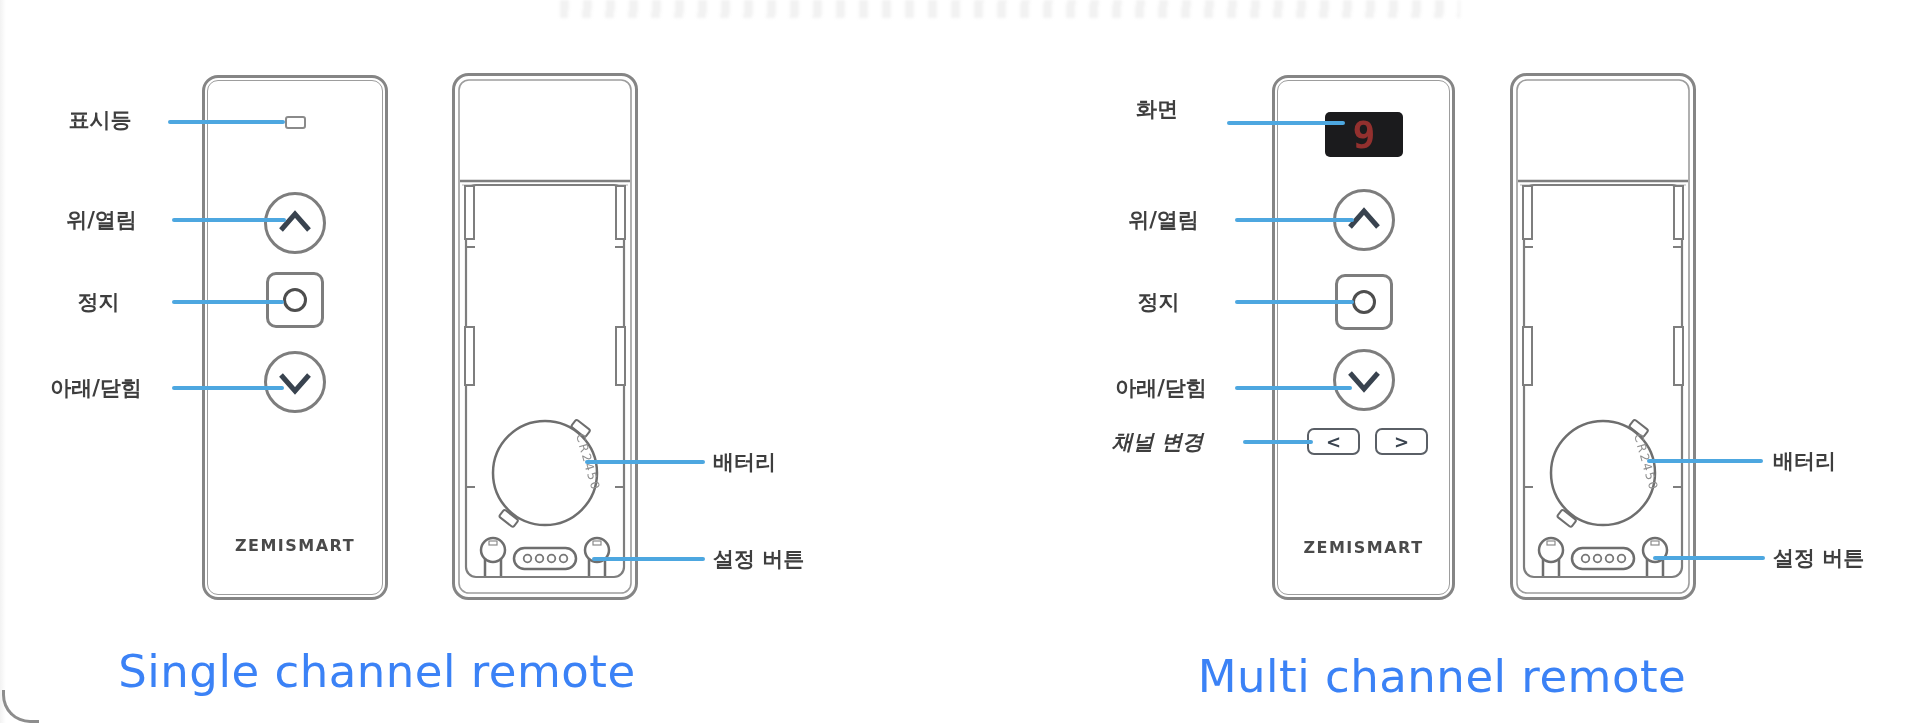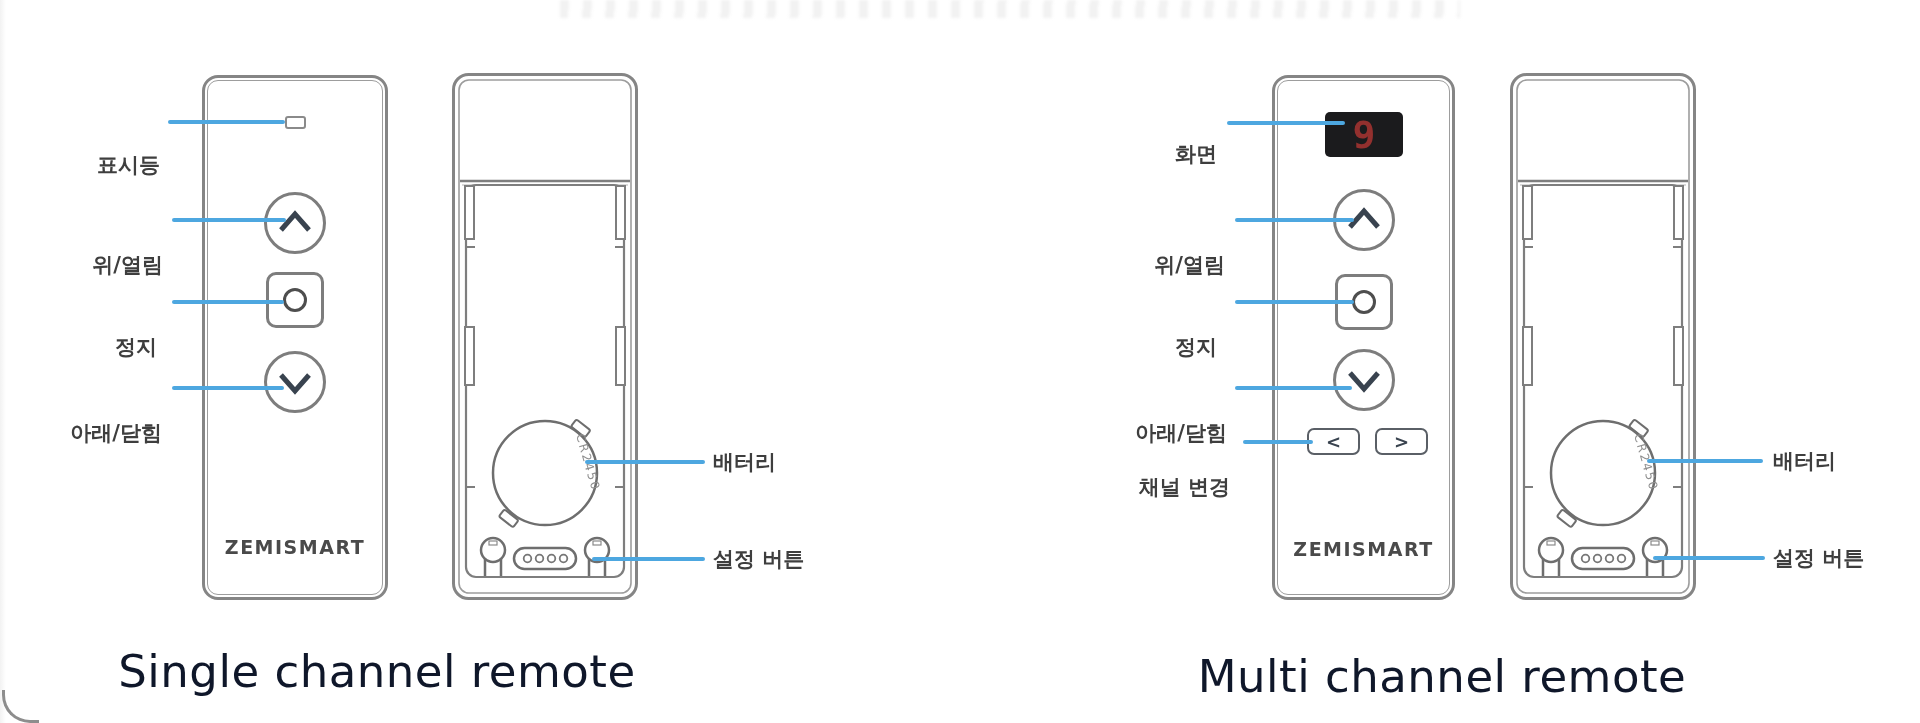--- a/index.html
+++ b/index.html
@@ -26,34 +26,34 @@
   .front-remote::before{
     content:"";position:absolute;inset:2px;border:1.6px solid #9d9d9d;border-radius:11px;pointer-events:none;
   }
   .indicator-led{position:absolute;box-sizing:border-box;border:2.5px solid #8a8a8a;border-radius:3px;background:#fff;}
   .btn-circle{position:absolute;box-sizing:border-box;width:62px;height:62px;border:3px solid #7d7d7d;border-radius:50%;
     display:flex;align-items:center;justify-content:center;background:#fff;}
   .btn-square{position:absolute;box-sizing:border-box;width:58px;height:56px;border:3px solid #7d7d7d;border-radius:10px;
     display:flex;align-items:center;justify-content:center;background:#fff;}
   .stop-dot{box-sizing:border-box;width:24px;height:24px;border:3.5px solid #4e4e4e;border-radius:50%;}
   .brand-logo{position:absolute;left:0;width:100%;text-align:center;
-    font-weight:bold;font-size:19px;letter-spacing:1.5px;color:#4a4a4a;}
+    font-weight:bold;font-size:16px;letter-spacing:1.5px;color:#4a4a4a;}
   .lcd{position:absolute;background:#1b1b1d;border-radius:5px;display:flex;align-items:center;justify-content:center;}
   .lcd-digit{font-family:"DejaVu Sans Mono","Liberation Mono",monospace;font-weight:bold;font-size:38px;color:#93302e;line-height:1;}
   .chan-btn{position:absolute;box-sizing:border-box;width:53px;height:27px;border:2.5px solid #5a5f66;border-radius:7px;
     display:flex;align-items:center;justify-content:center;background:#fff;
     font-weight:bold;font-size:18px;color:#39434f;line-height:1;}
 
   
   .callout{position:absolute;font-weight:600;font-size:21px;color:#3e3e3e;white-space:nowrap;line-height:26px;}
-  .callout.right-align{text-align:right;margin-top:45px;}
+  .callout.right-align{text-align:center;}
   .leader{position:absolute;height:4px;border-radius:2px;background:#4da7e0;}
 
   .caption{position:absolute;width:600px;text-align:center;
-    font-size:45px;font-weight:500;color:#0f172a;letter-spacing:.5px;}
+    font-size:45px;font-weight:500;color:#3b82f6;letter-spacing:.5px;}
 
   .back-remote{position:absolute;}
 </style>
 </head>
 <body>
 
 <div class="stage">
   <div class="artifact-strip"></div>
   <div class="left-band"></div>
   <div class="corner-arc"></div>
@@ -210,21 +210,21 @@
 
     <div class="callout right-align" style="left:1102px;width:123px;top:207px;">위/열림</div>
     <div class="leader" style="left:1235px;top:218px;width:119px;"></div>
 
     <div class="callout right-align" style="left:1100px;width:117px;top:289px;">정지</div>
     <div class="leader" style="left:1235px;top:300px;width:119px;"></div>
 
     <div class="callout right-align" style="left:1095px;width:132px;top:375px;">아래/닫힘</div>
     <div class="leader" style="left:1235px;top:386px;width:117px;"></div>
 
-    <div class="callout right-align" style="left:1085px;width:145px;top:429px;">채널 변경</div>
+    <div class="callout right-align" style="left:1085px;width:145px;top:429px;font-style:italic;">채널 변경</div>
     <div class="leader" style="left:1243px;top:440px;width:70px;"></div>
 
     <div class="callout" style="left:1773px;top:448px;">배터리</div>
     <div class="leader" style="left:1647px;top:459px;width:116px;"></div>
 
     <div class="callout" style="left:1773px;top:545px;">설정 버튼</div>
     <div class="leader" style="left:1653px;top:556px;width:112px;"></div>
 
     <div class="caption" style="left:1142px;top:650px;">Multi channel remote</div>
   </section>

